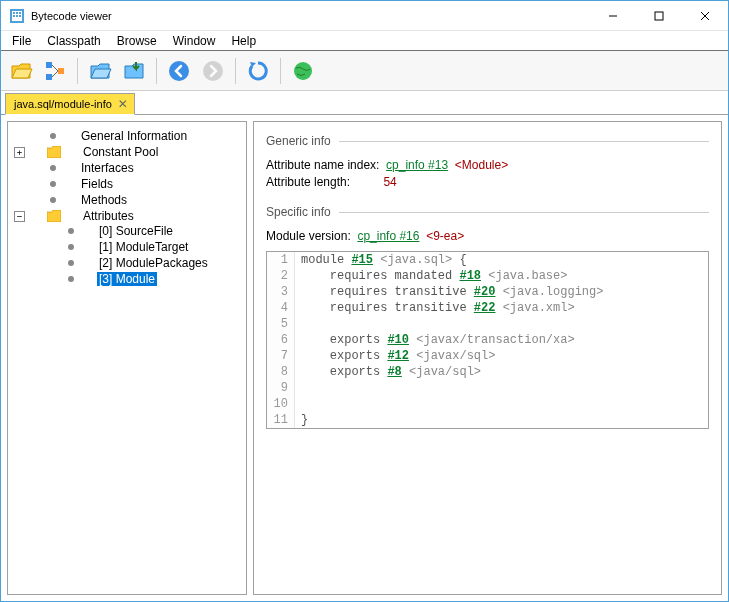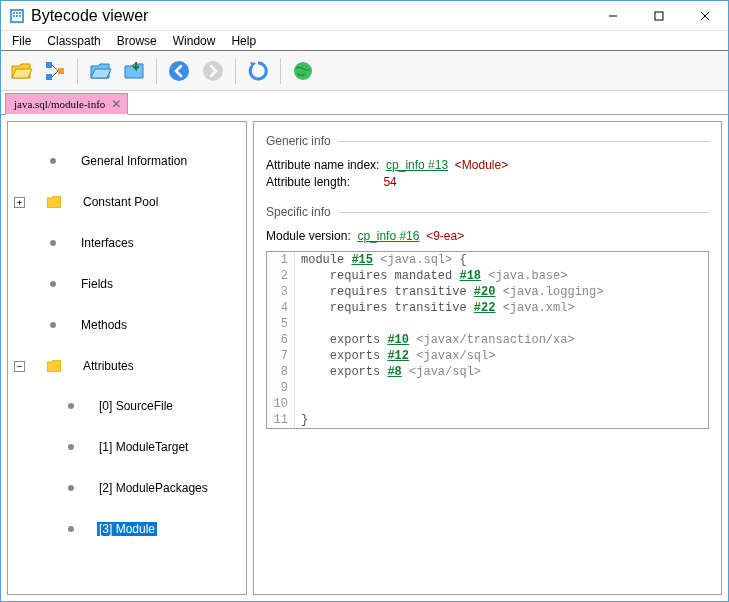--- a/index.html
+++ b/index.html
@@ -1,37 +1,37 @@
 <!DOCTYPE html>
 <html><head>
 <meta charset="utf-8">
 <style>
   * { box-sizing: border-box; }
   html, body { margin:0; padding:0; font-family: "Segoe UI", Tahoma, sans-serif; font-size:12px; color:#000; background:#fff; }
   .window { width:729px; height:602px; border:1px solid #4ea0d8; display:flex; flex-direction:column; background:#fff;}
   .titlebar { height:30px; display:flex; align-items:center; background:#fff; border-bottom:1px solid #e5e5e5;}
   .titlebar .ticon { width:16px; height:16px; margin:0 6px 0 8px; }
-  .titlebar .title { flex:0 0 auto; font-size:16px; }
+  .titlebar .title { flex:0 0 auto; font-size:11px; }
   .titlebar .spacer { flex:1; }
   .winbtn { width:46px; height:30px; display:flex; align-items:center; justify-content:center; }
   .menubar { height:20px; display:flex; align-items:center; padding:0 4px; gap:2px; border-bottom:1px solid #737373;}
   .menubar .mitem { padding:2px 7px; font-size:12px; }
   .toolbar { height:40px; display:flex; align-items:center; padding:0 4px; gap:2px; border-bottom:1px solid #d0d0d0; background:#f7f7f7;}
   .tbutton { width:32px; height:32px; display:flex; align-items:center; justify-content:center; border:1px solid transparent; border-radius:2px;}
   .tsep { width:1px; height:26px; background:#ccc; margin:0 4px;}
   .tabstrip { height:24px; display:flex; align-items:flex-end; padding-left:4px; background:#fff; border-bottom:1px solid #a0a0a0;}
-  .tab { height:22px; display:flex; align-items:center; padding:0 6px 0 8px; gap:6px; border:1px solid #a0a0a0; border-bottom:1px solid #fff; background:#f9a8d4; position:relative; top:1px; font-size:11px;font-family:Liberation Serif, serif;}
+  .tab { height:22px; display:flex; align-items:center; padding:0 6px 0 8px; gap:6px; border:1px solid #a0a0a0; border-bottom:1px solid #fff; background:#fde047; position:relative; top:1px; font-size:11px;}
   .tab .x { color:#666; font-size:12px; line-height:1;}
   .body { flex:1; display:flex; overflow:hidden; padding:6px; gap:6px;}
   .tree-pane { width:240px; border:1px solid #a0a0a0; overflow:auto; padding:6px 4px; background:#fff;}
   .detail-pane { flex:1; border:1px solid #a0a0a0; overflow:auto; padding:10px 12px; background:#fff;}
   .tree ul { list-style:none; margin:0; padding-left:18px;}
   .tree > ul { padding-left:2px;}
   .tree li { position:relative; padding:1px 0;}
-  .node { display:flex; align-items:center; gap:20px; white-space:nowrap;margin-top:25px;}
+  .node { display:flex; align-items:center; gap:20px; white-space:nowrap;}
   .twisty { width:11px; height:11px; border:1px solid #888; background:#fff; font-size:9px; line-height:9px; text-align:center; color:#000; margin-right:2px; display:inline-block; font-family:monospace;}
   .twisty.blank { border:none; background:transparent;}
   .bullet { width:6px; height:6px; border-radius:50%; background:#888; display:inline-block; margin:0 3px;}
   .folder { width:14px; height:12px; display:inline-block;}
   .nlabel { padding:0 2px;}
   .nlabel.sel { background:#0078d7; color:#fff;}
   .section-hdr { display:flex; align-items:center; gap:8px; color:#555; font-size:12px; margin:2px 0 10px 0;}
   .section-hdr .line { flex:1; height:1px; background:#ccc;}
   .kv { font-size:12px; margin:3px 0;}
   .cplink { color:#0a7f2e; text-decoration:underline;}

